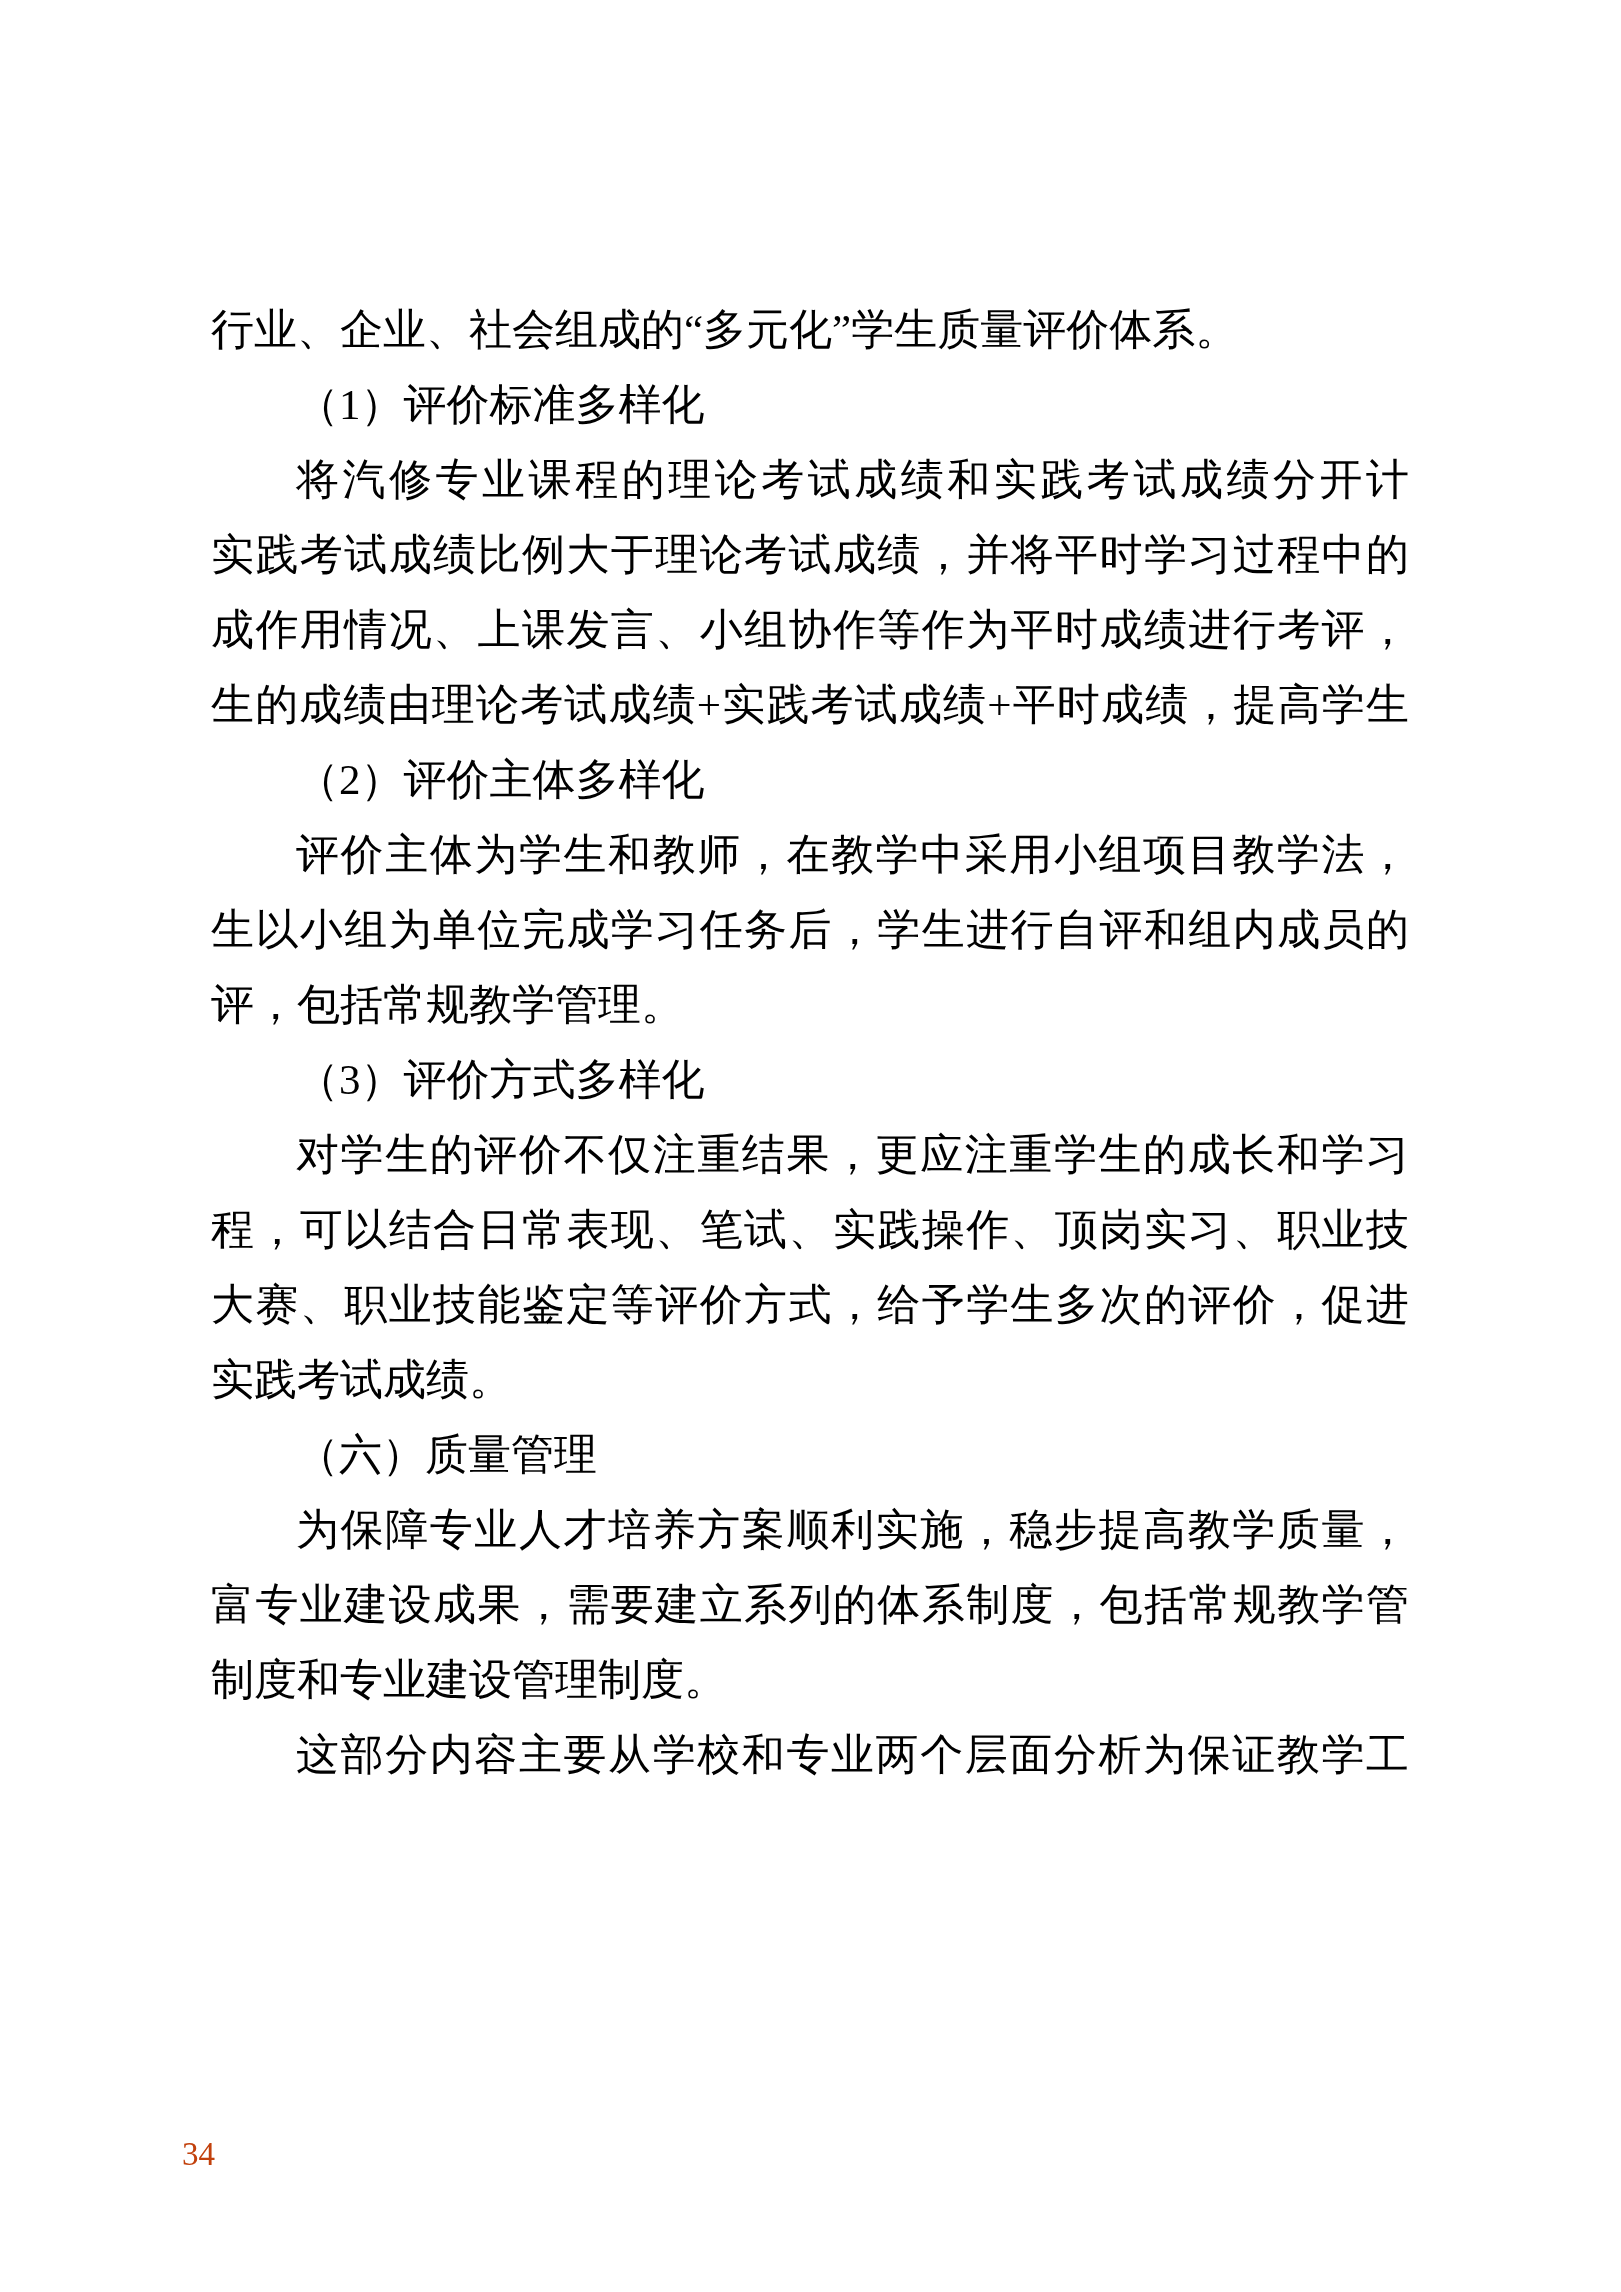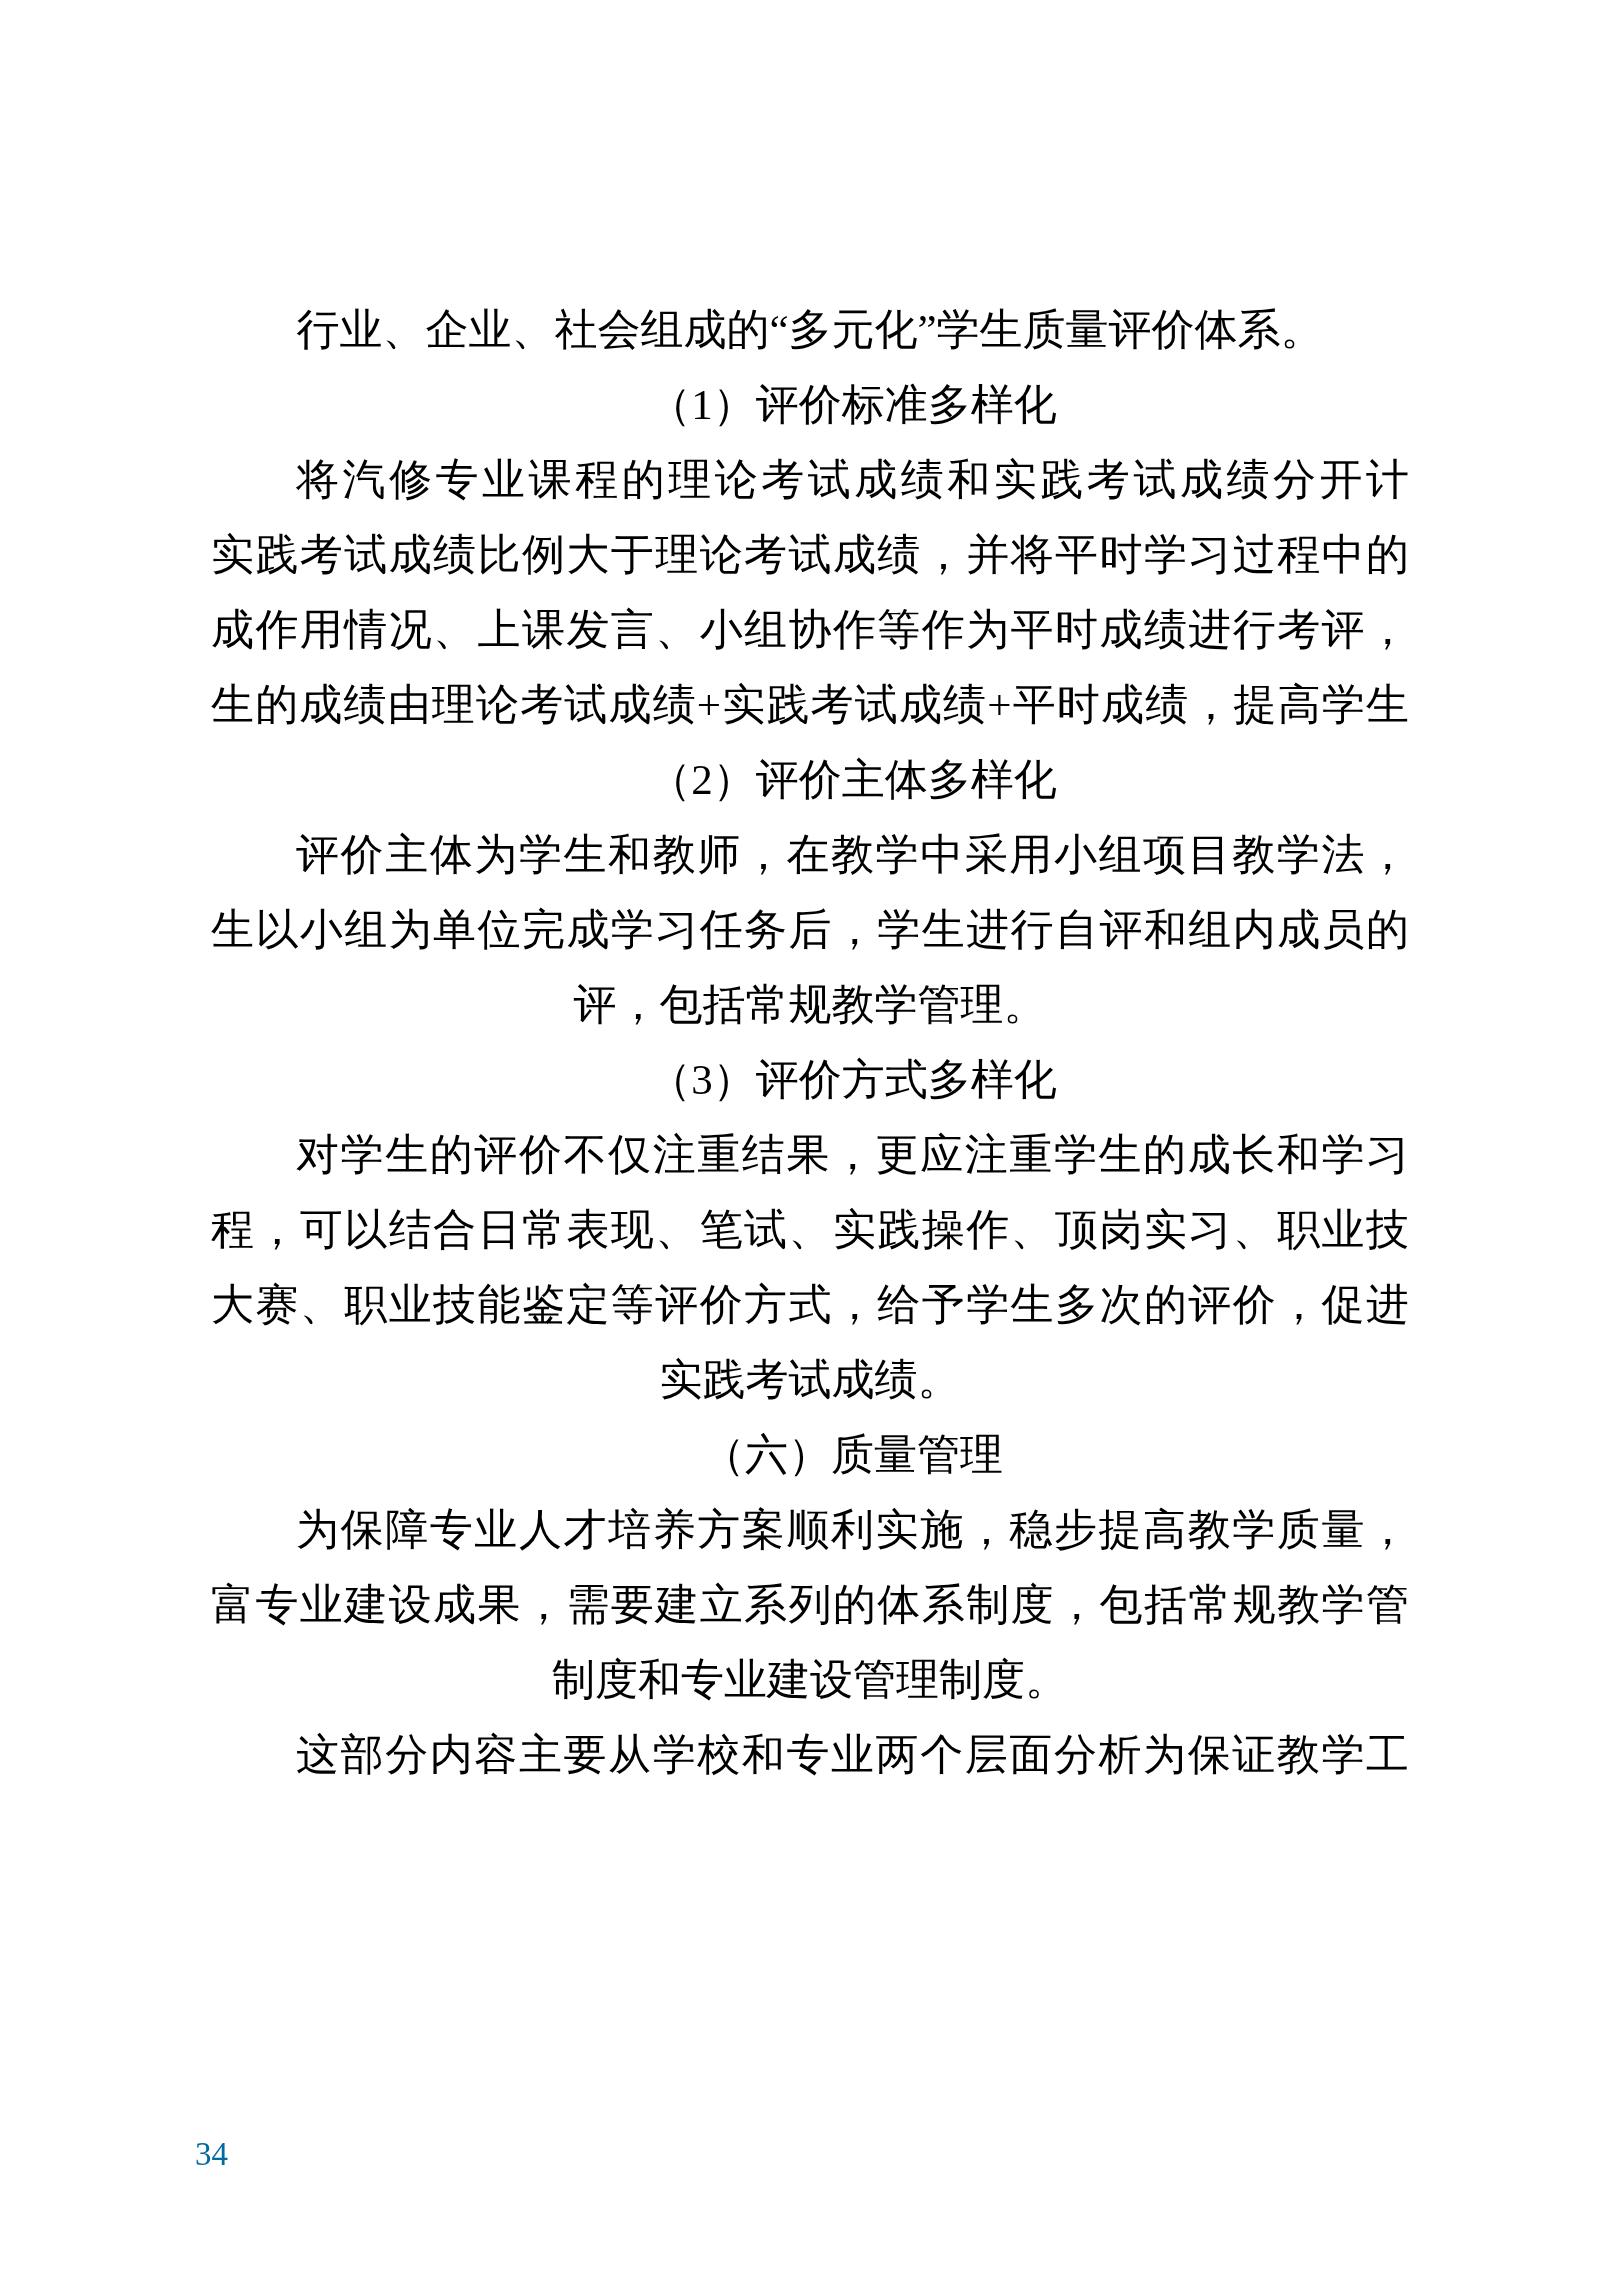--- a/index.html
+++ b/index.html
@@ -20,42 +20,42 @@
     position: absolute;
     left: 211px;
     top: 292px;
     width: 1198px;
   }
   .line {
     height: 75px;
     line-height: 75px;
     font-size: 43px;
     white-space: nowrap;
-    text-align: center;
+    text-align: left;
   }
   .line.stretch {
     white-space: normal;
     overflow: hidden;
     text-align: justify;
     text-align-last: justify;
   }
   .line.indent {
     text-indent: 85px;
     font-family: Liberation Serif, serif;
   }
   .line.bold {
     font-weight: 700;
   }
   .page-number {
     position: absolute;
-    left: 195px;
+    left: 182px;
     top: 2133px;
     font-size: 33px;
     line-height: 43px;
-    color: #0369a1;
+    color: #c2410c;
   }
 </style>
 </head>
 <body>
 
 <div class="page">
   <div class="text-block" id="text-block">
       <div class="line">行业、企业、社会组成的“多元化”学生质量评价体系。</div>
       <div class="line indent">（1）评价标准多样化</div>
       <div class="line indent stretch">将汽修专业课程的理论考试成绩和实践考试成绩分开计算，</div>

